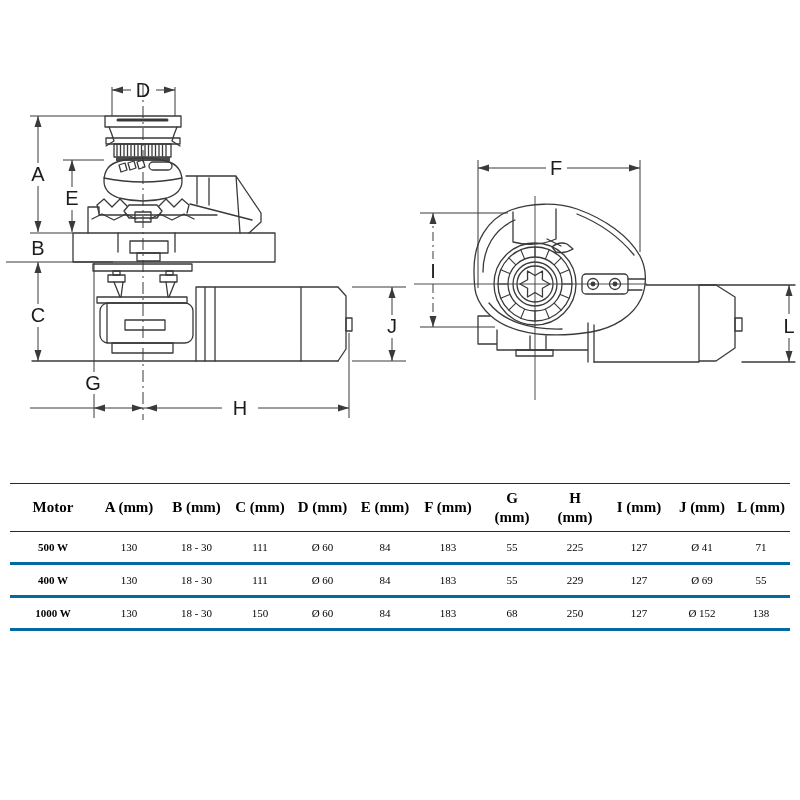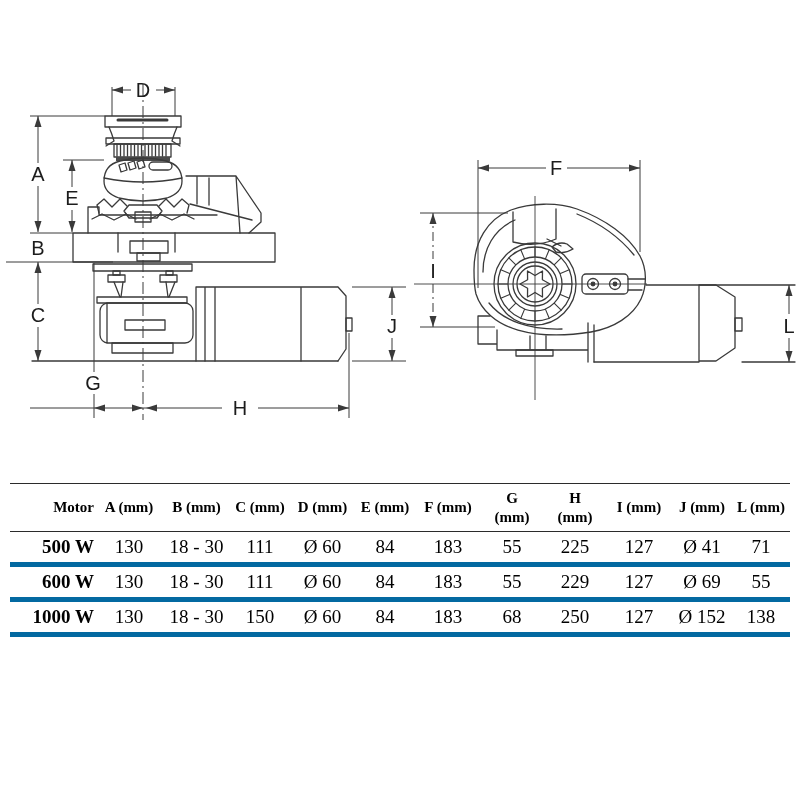--- a/index.html
+++ b/index.html
@@ -6,23 +6,23 @@
   #page{position:relative;width:800px;height:800px;background:#fff;overflow:hidden;
         font-family:"Liberation Sans",sans-serif;}
   #drawings{position:absolute;left:0;top:0;}
   .dim-label{font-family:"Liberation Sans",sans-serif;font-size:20px;fill:#1c1c1c;}
   .table-wrap{position:absolute;left:10px;top:483px;width:780px;}
   table{border-collapse:collapse;table-layout:fixed;width:100%;
         font-family:"Liberation Serif",serif;color:#000;}
   thead th{border-top:1px solid #2b2b2b;border-bottom:1px solid #2b2b2b;
         font-size:15px;font-weight:bold;height:47px;vertical-align:middle;
         text-align:center;white-space:pre-line;line-height:1.25;padding:0;}
-  tbody td{font-size:19px;text-align:center;height:30px;vertical-align:middle;
-        border-bottom:5px solid #0369a1;padding:0;}
-  th.left,td.left{text-align:right;padding-left:2px;}
+  tbody td{font-size:11px;text-align:center;height:30px;vertical-align:middle;
+        border-bottom:3px solid #0369a1;padding:0;}
+  th.left,td.left{text-align:center;padding-left:2px;}
   td.bold{font-weight:bold;}
 </style>
 </head>
 <body>
 
 <div id="page">
 
   <svg id="drawings" width="800" height="460" viewBox="0 0 800 460">
 
     <g stroke="#3a3a3a" fill="none" stroke-width="1.3" stroke-linejoin="round" stroke-linecap="round">
@@ -236,21 +236,21 @@
           <td>Ø 60</td>
           <td>84</td>
           <td>183</td>
           <td>55</td>
           <td>225</td>
           <td>127</td>
           <td>Ø 41</td>
           <td>71</td>
         </tr>
         <tr>
-          <td class="left bold">600 W</td>
+          <td class="left bold">400 W</td>
           <td>130</td>
           <td>18 - 30</td>
           <td>111</td>
           <td>Ø 60</td>
           <td>84</td>
           <td>183</td>
           <td>55</td>
           <td>229</td>
           <td>127</td>
           <td>Ø 69</td>

